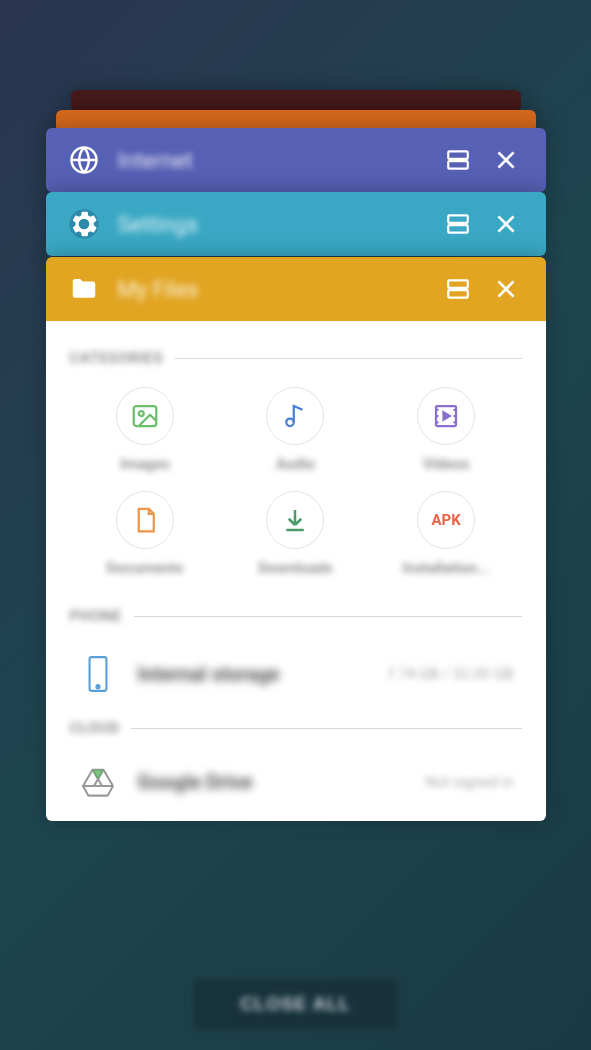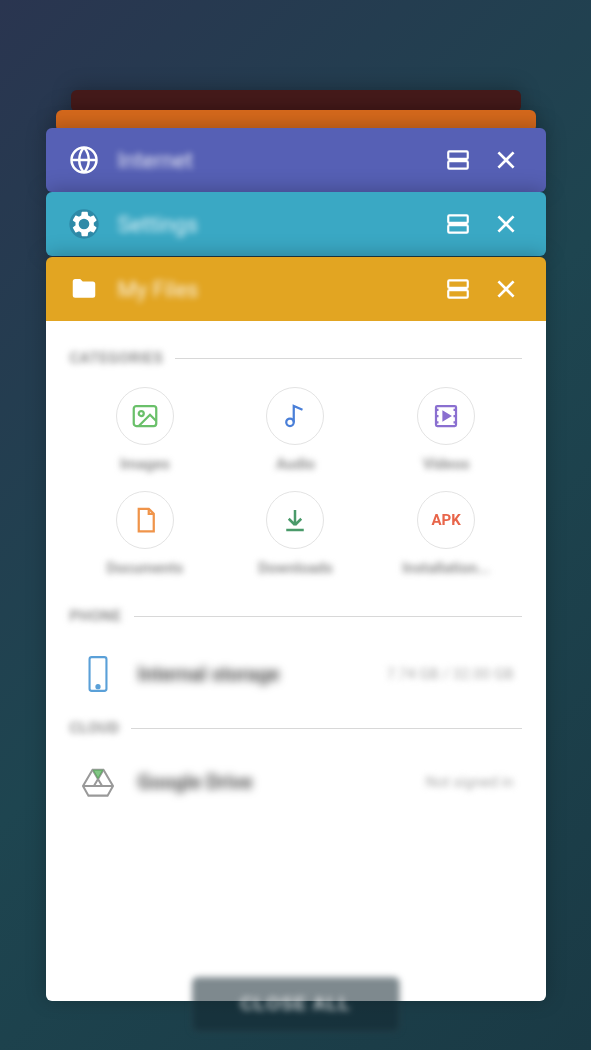--- a/index.html
+++ b/index.html
@@ -65,21 +65,21 @@
     .card2 { top: 128px; width: 500px; }
     .card3 { top: 192px; width: 500px; }
     .card4 { top: 257px; width: 500px; }
 
     .internet-header { background: #5660b5; }
     .settings-header { background: #3aa8c4; }
     .myfiles-header  { background: #e2a522; }
 
     .myfiles-body {
       background: #fff;
-      height: 680px;
+      height: 500px;
       padding: 18px 24px;
     }
     .section-row {
       display: flex;
       align-items: center;
       margin: 10px 0 14px;
     }
     .section-label {
       font-size: 15px;
       color: #878787;

